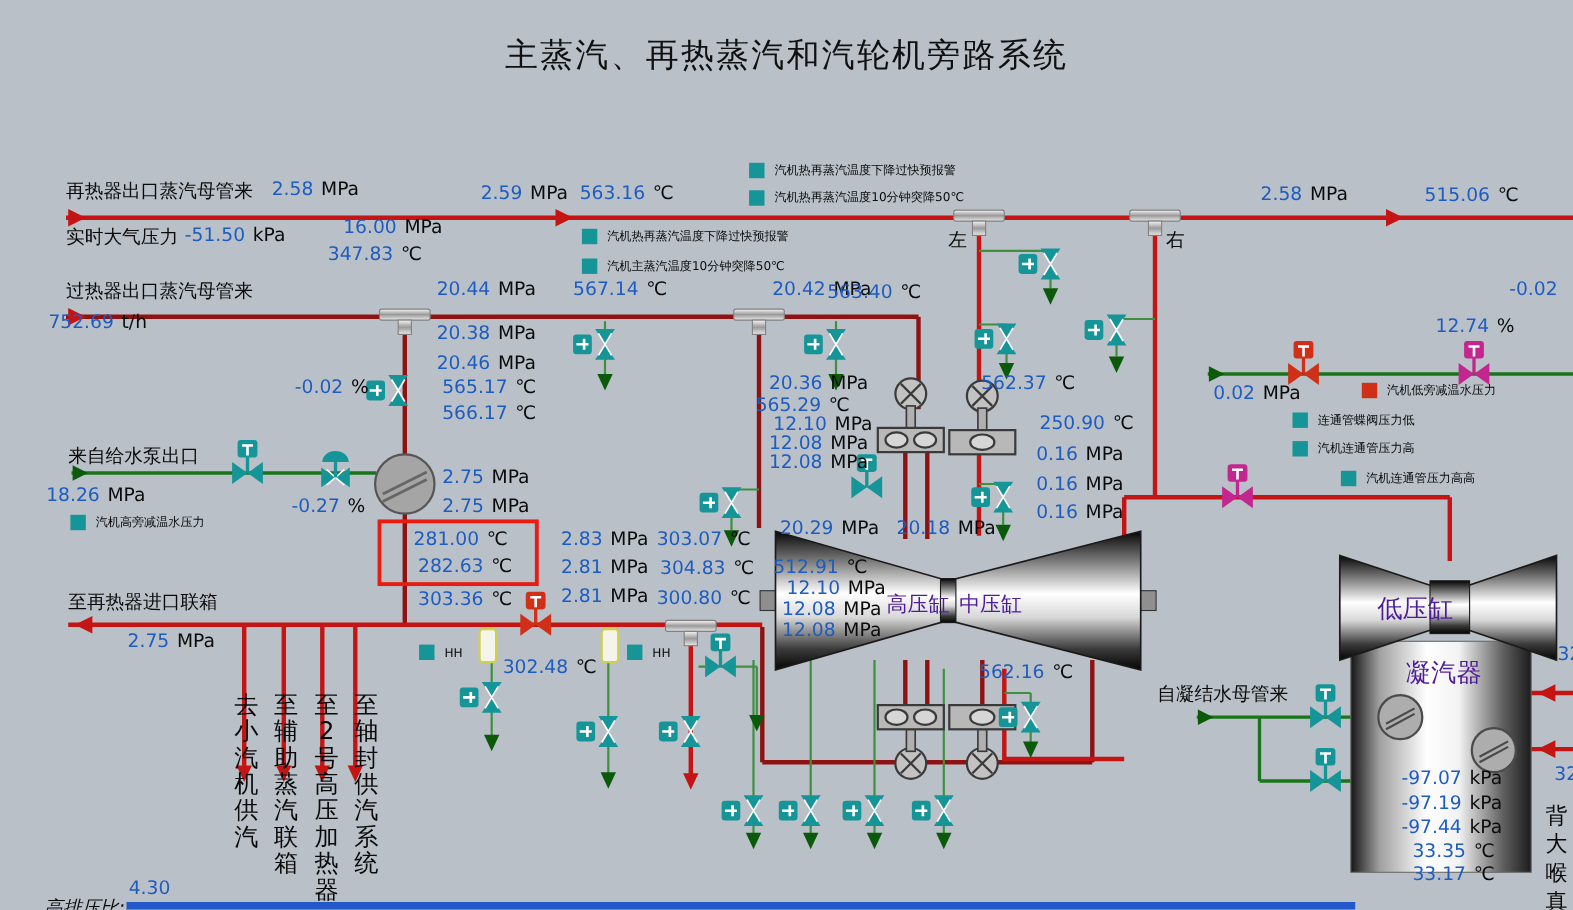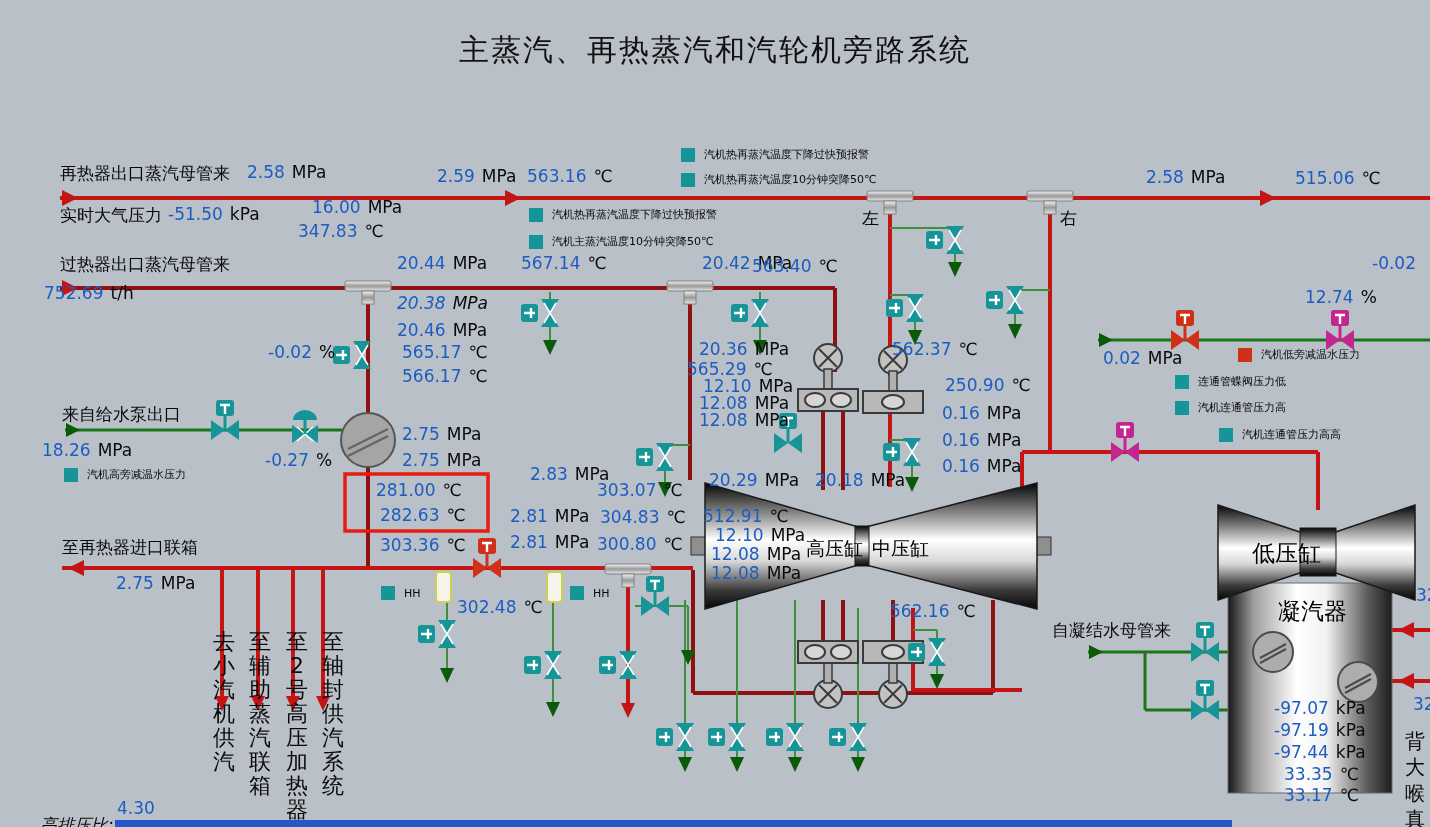--- a/index.html
+++ b/index.html
@@ -18,21 +18,21 @@
   .readout .v{color:#1d5cc0;}
   .readout .u{color:#0a0a0a;margin-left:7px;}
   .lbl{position:absolute;font-size:17px;color:#0a0a0a;white-space:nowrap;}
   .alarm{position:absolute;display:flex;align-items:center;font-size:11px;color:#0a0a0a;white-space:nowrap;}
   .alarm .sq{width:14px;height:14px;margin-right:9px;flex:0 0 auto;}
   .alarm .sq.teal{background:#159597;}
   .alarm .sq.red{background:#d03018;}
   .vlbl{position:absolute;width:24px;font-size:22px;line-height:24px;color:#0a0a0a;
         text-align:center;word-break:break-all;white-space:normal;}
   .vlbl.big{width:26px;font-size:20px;line-height:26px;}
-  .equip{position:absolute;color:#000000;white-space:nowrap;}
+  .equip{position:absolute;color:#4c1d95;white-space:nowrap;}
   .equip.small{font-size:19px;}
   .equip.large{font-size:23px;}
   #bluebar{position:absolute;left:115px;top:820px;width:1117px;height:7px;background:#2458c8;z-index:3;}
 </style>
 </head>
 <body>
 
 <div id="stage">
 
 <svg id="piping" width="1430" height="827" viewBox="0 0 1430 827">
@@ -280,34 +280,34 @@
         <div class="readout" style="left: 298px; top: 221px;"><span class="v">347.83</span><span class="u">℃</span></div>
         <div class="readout" style="left: 1146px; top: 167px;"><span class="v">2.58</span><span class="u">MPa</span></div>
         <div class="readout" style="left: 1295px; top: 168px;"><span class="v">515.06</span><span class="u">℃</span></div>
         <div class="readout" style="left: 397px; top: 253px;"><span class="v">20.44</span><span class="u">MPa</span></div>
         <div class="readout" style="left: 521px; top: 253px;"><span class="v">567.14</span><span class="u">℃</span></div>
         <div class="readout" style="left: 702px; top: 253px;"><span class="v">20.42</span><span class="u">MPa</span></div>
         <div class="readout" style="left: 752px; top: 256px;"><span class="v">563.40</span><span class="u">℃</span></div>
         <div class="readout" style="left: 1372px; top: 253px;"><span class="v">-0.02</span></div>
         <div class="readout" style="left: 44px; top: 283px;"><span class="v">752.69</span><span class="u">t/h</span></div>
         <div class="readout" style="left: 1305px; top: 287px;"><span class="v">12.74</span><span class="u">%</span></div>
-        <div class="readout" style="left: 397px; top: 293px; font-style: italic;"><span class="v">20.38</span><span class="u">MPa</span></div>
+        <div class="readout" style="left: 397px; top: 293px;"><span class="v">20.38</span><span class="u">MPa</span></div>
         <div class="readout" style="left: 397px; top: 320px;"><span class="v">20.46</span><span class="u">MPa</span></div>
         <div class="readout" style="left: 268px; top: 342px;"><span class="v">-0.02</span><span class="u">%</span></div>
         <div class="readout" style="left: 402px; top: 342px;"><span class="v">565.17</span><span class="u">℃</span></div>
         <div class="readout" style="left: 402px; top: 366px;"><span class="v">566.17</span><span class="u">℃</span></div>
         <div class="readout" style="left: 42px; top: 440px;"><span class="v">18.26</span><span class="u">MPa</span></div>
         <div class="readout" style="left: 265px; top: 450px;"><span class="v">-0.27</span><span class="u">%</span></div>
         <div class="readout" style="left: 402px; top: 424px;"><span class="v">2.75</span><span class="u">MPa</span></div>
         <div class="readout" style="left: 402px; top: 450px;"><span class="v">2.75</span><span class="u">MPa</span></div>
         <div class="readout" style="left: 376px; top: 480px;"><span class="v">281.00</span><span class="u">℃</span></div>
         <div class="readout" style="left: 380px; top: 505px;"><span class="v">282.63</span><span class="u">℃</span></div>
         <div class="readout" style="left: 380px; top: 535px;"><span class="v">303.36</span><span class="u">℃</span></div>
         <div class="readout" style="left: 116px; top: 573px;"><span class="v">2.75</span><span class="u">MPa</span></div>
-        <div class="readout" style="left: 510px; top: 464px; margin-left: 20px;"><span class="v">2.83</span><span class="u">MPa</span></div>
+        <div class="readout" style="left: 510px; top: 480px;"><span class="v">2.83</span><span class="u">MPa</span></div>
         <div class="readout" style="left: 597px; top: 480px;"><span class="v">303.07</span><span class="u">℃</span></div>
         <div class="readout" style="left: 510px; top: 506px;"><span class="v">2.81</span><span class="u">MPa</span></div>
         <div class="readout" style="left: 600px; top: 507px;"><span class="v">304.83</span><span class="u">℃</span></div>
         <div class="readout" style="left: 510px; top: 532px;"><span class="v">2.81</span><span class="u">MPa</span></div>
         <div class="readout" style="left: 597px; top: 534px;"><span class="v">300.80</span><span class="u">℃</span></div>
         <div class="readout" style="left: 457px; top: 597px;"><span class="v">302.48</span><span class="u">℃</span></div>
         <div class="readout" style="left: 699px; top: 339px;"><span class="v">20.36</span><span class="u">MPa</span></div>
         <div class="readout" style="left: 687px; top: 359px;"><span class="v">565.29</span><span class="u">℃</span></div>
         <div class="readout" style="left: 703px; top: 376px;"><span class="v">12.10</span><span class="u">MPa</span></div>
         <div class="readout" style="left: 699px; top: 393px;"><span class="v">12.08</span><span class="u">MPa</span></div>

